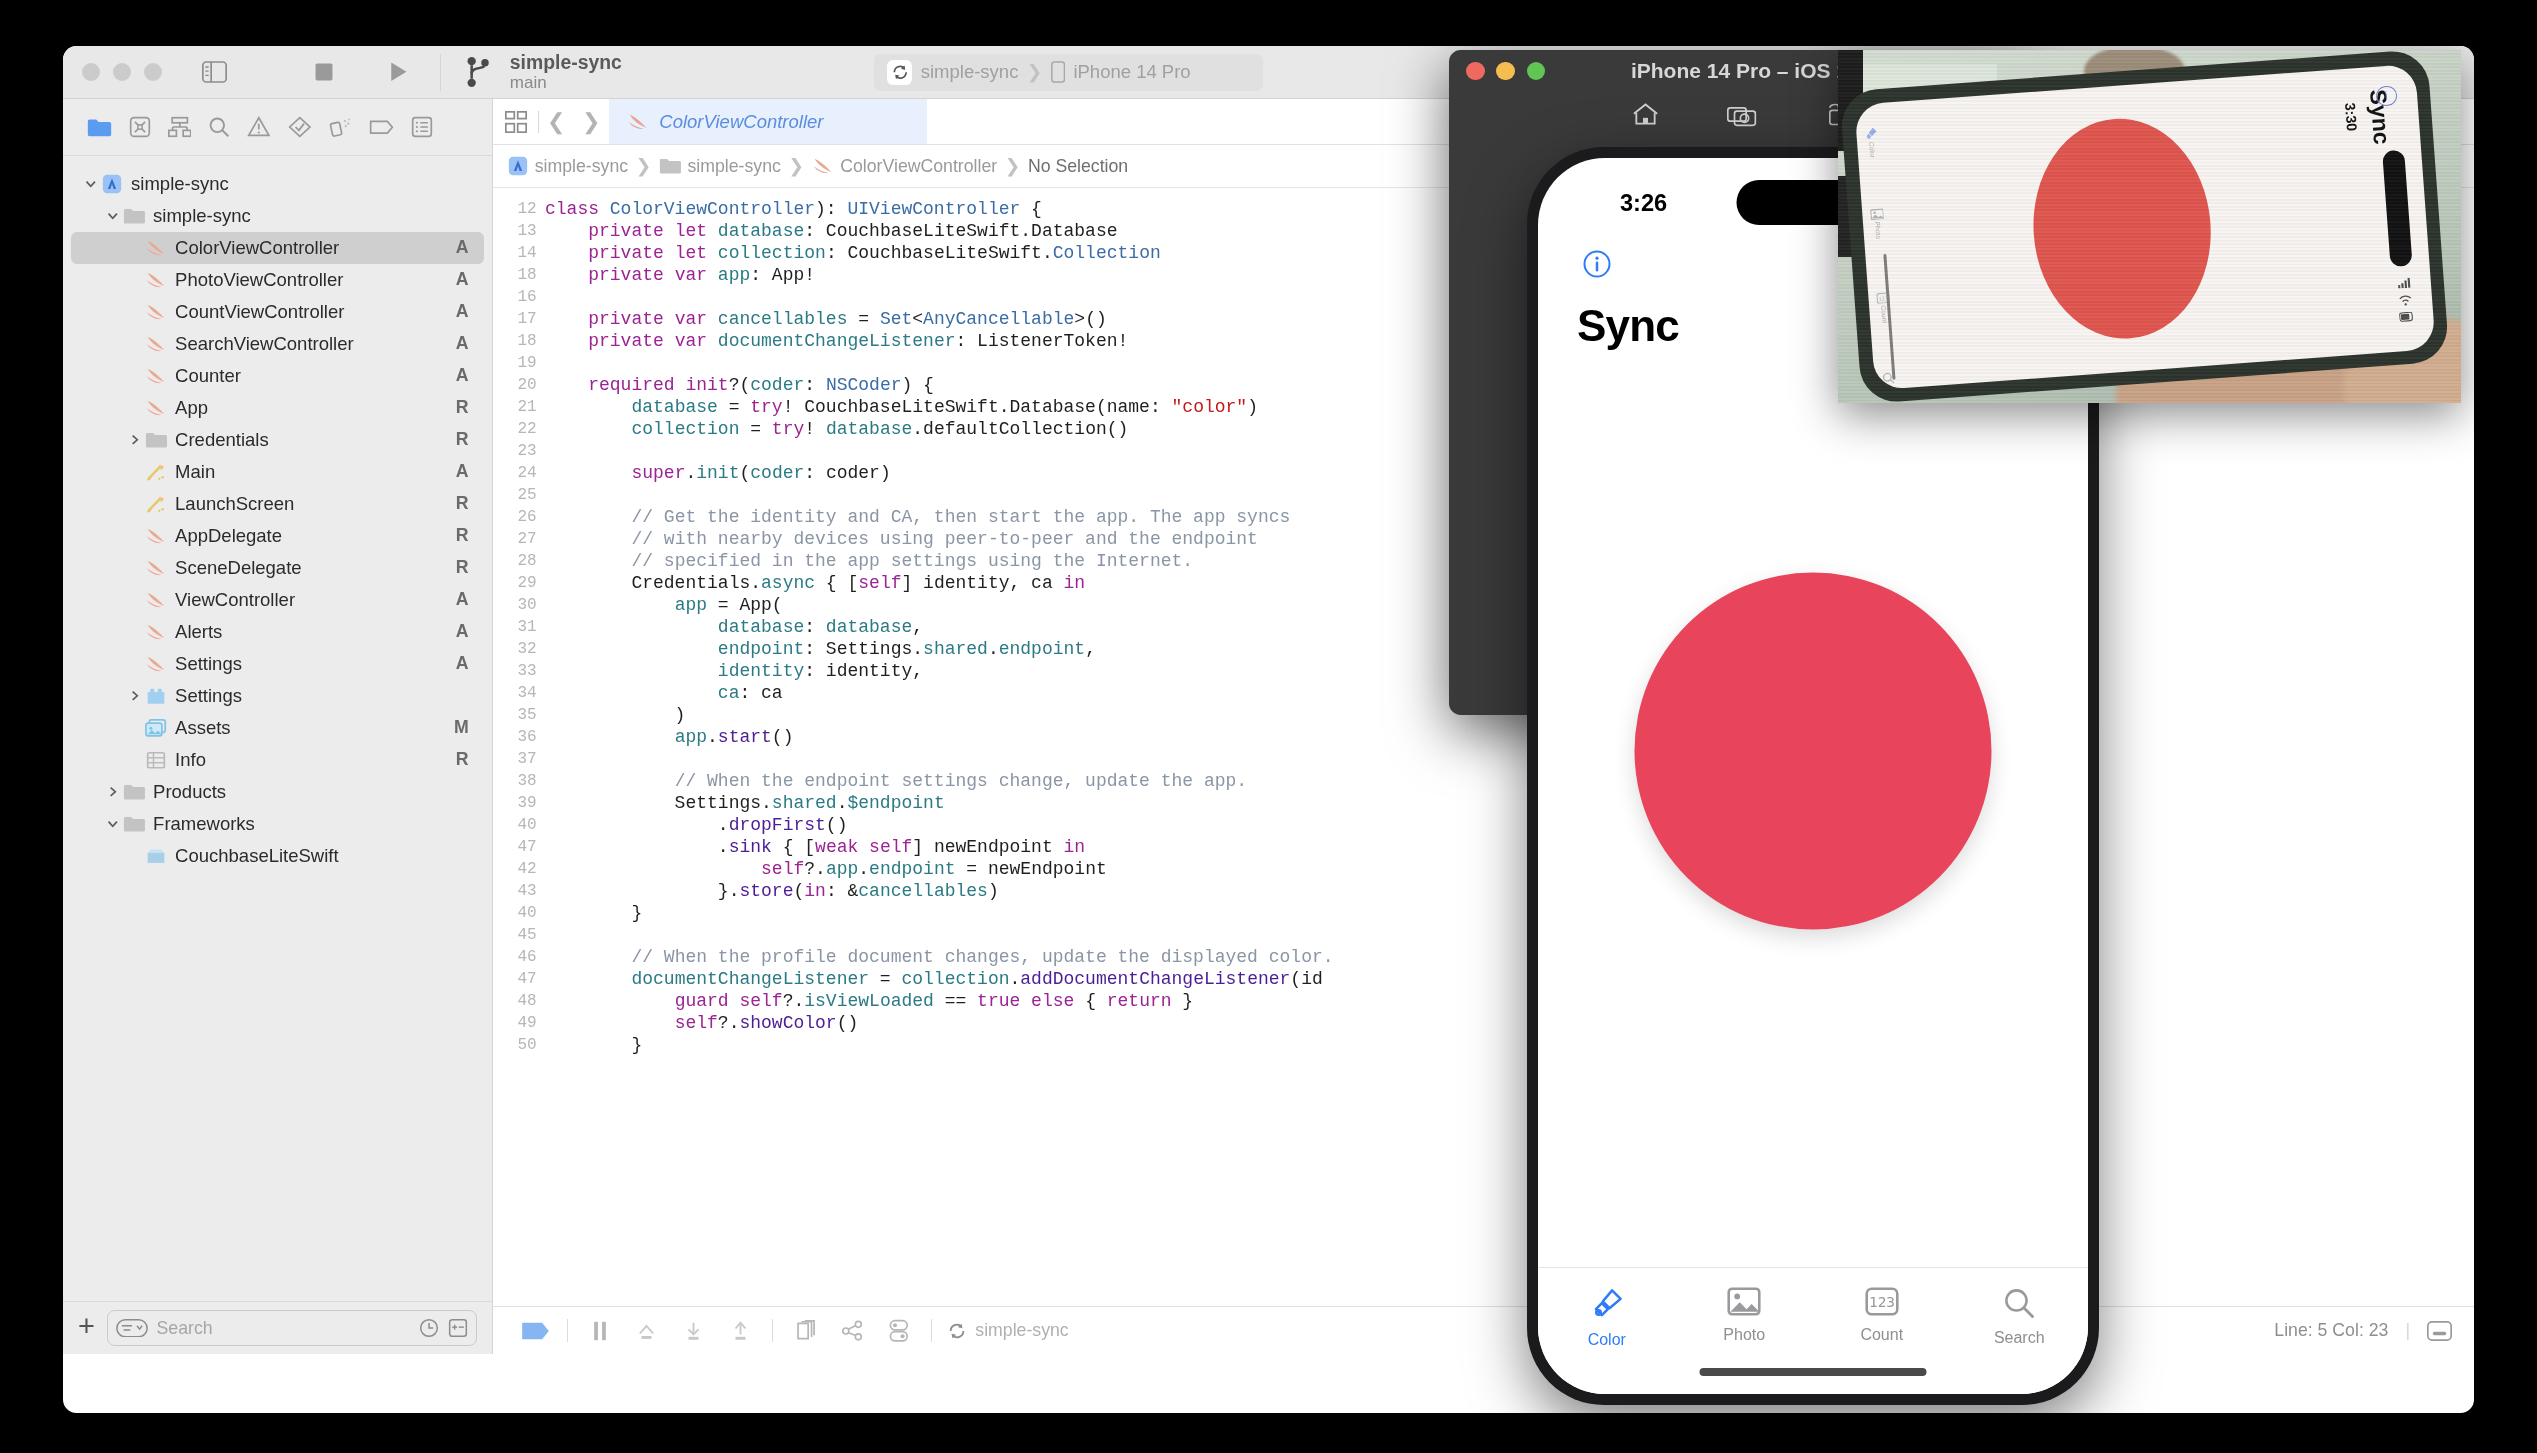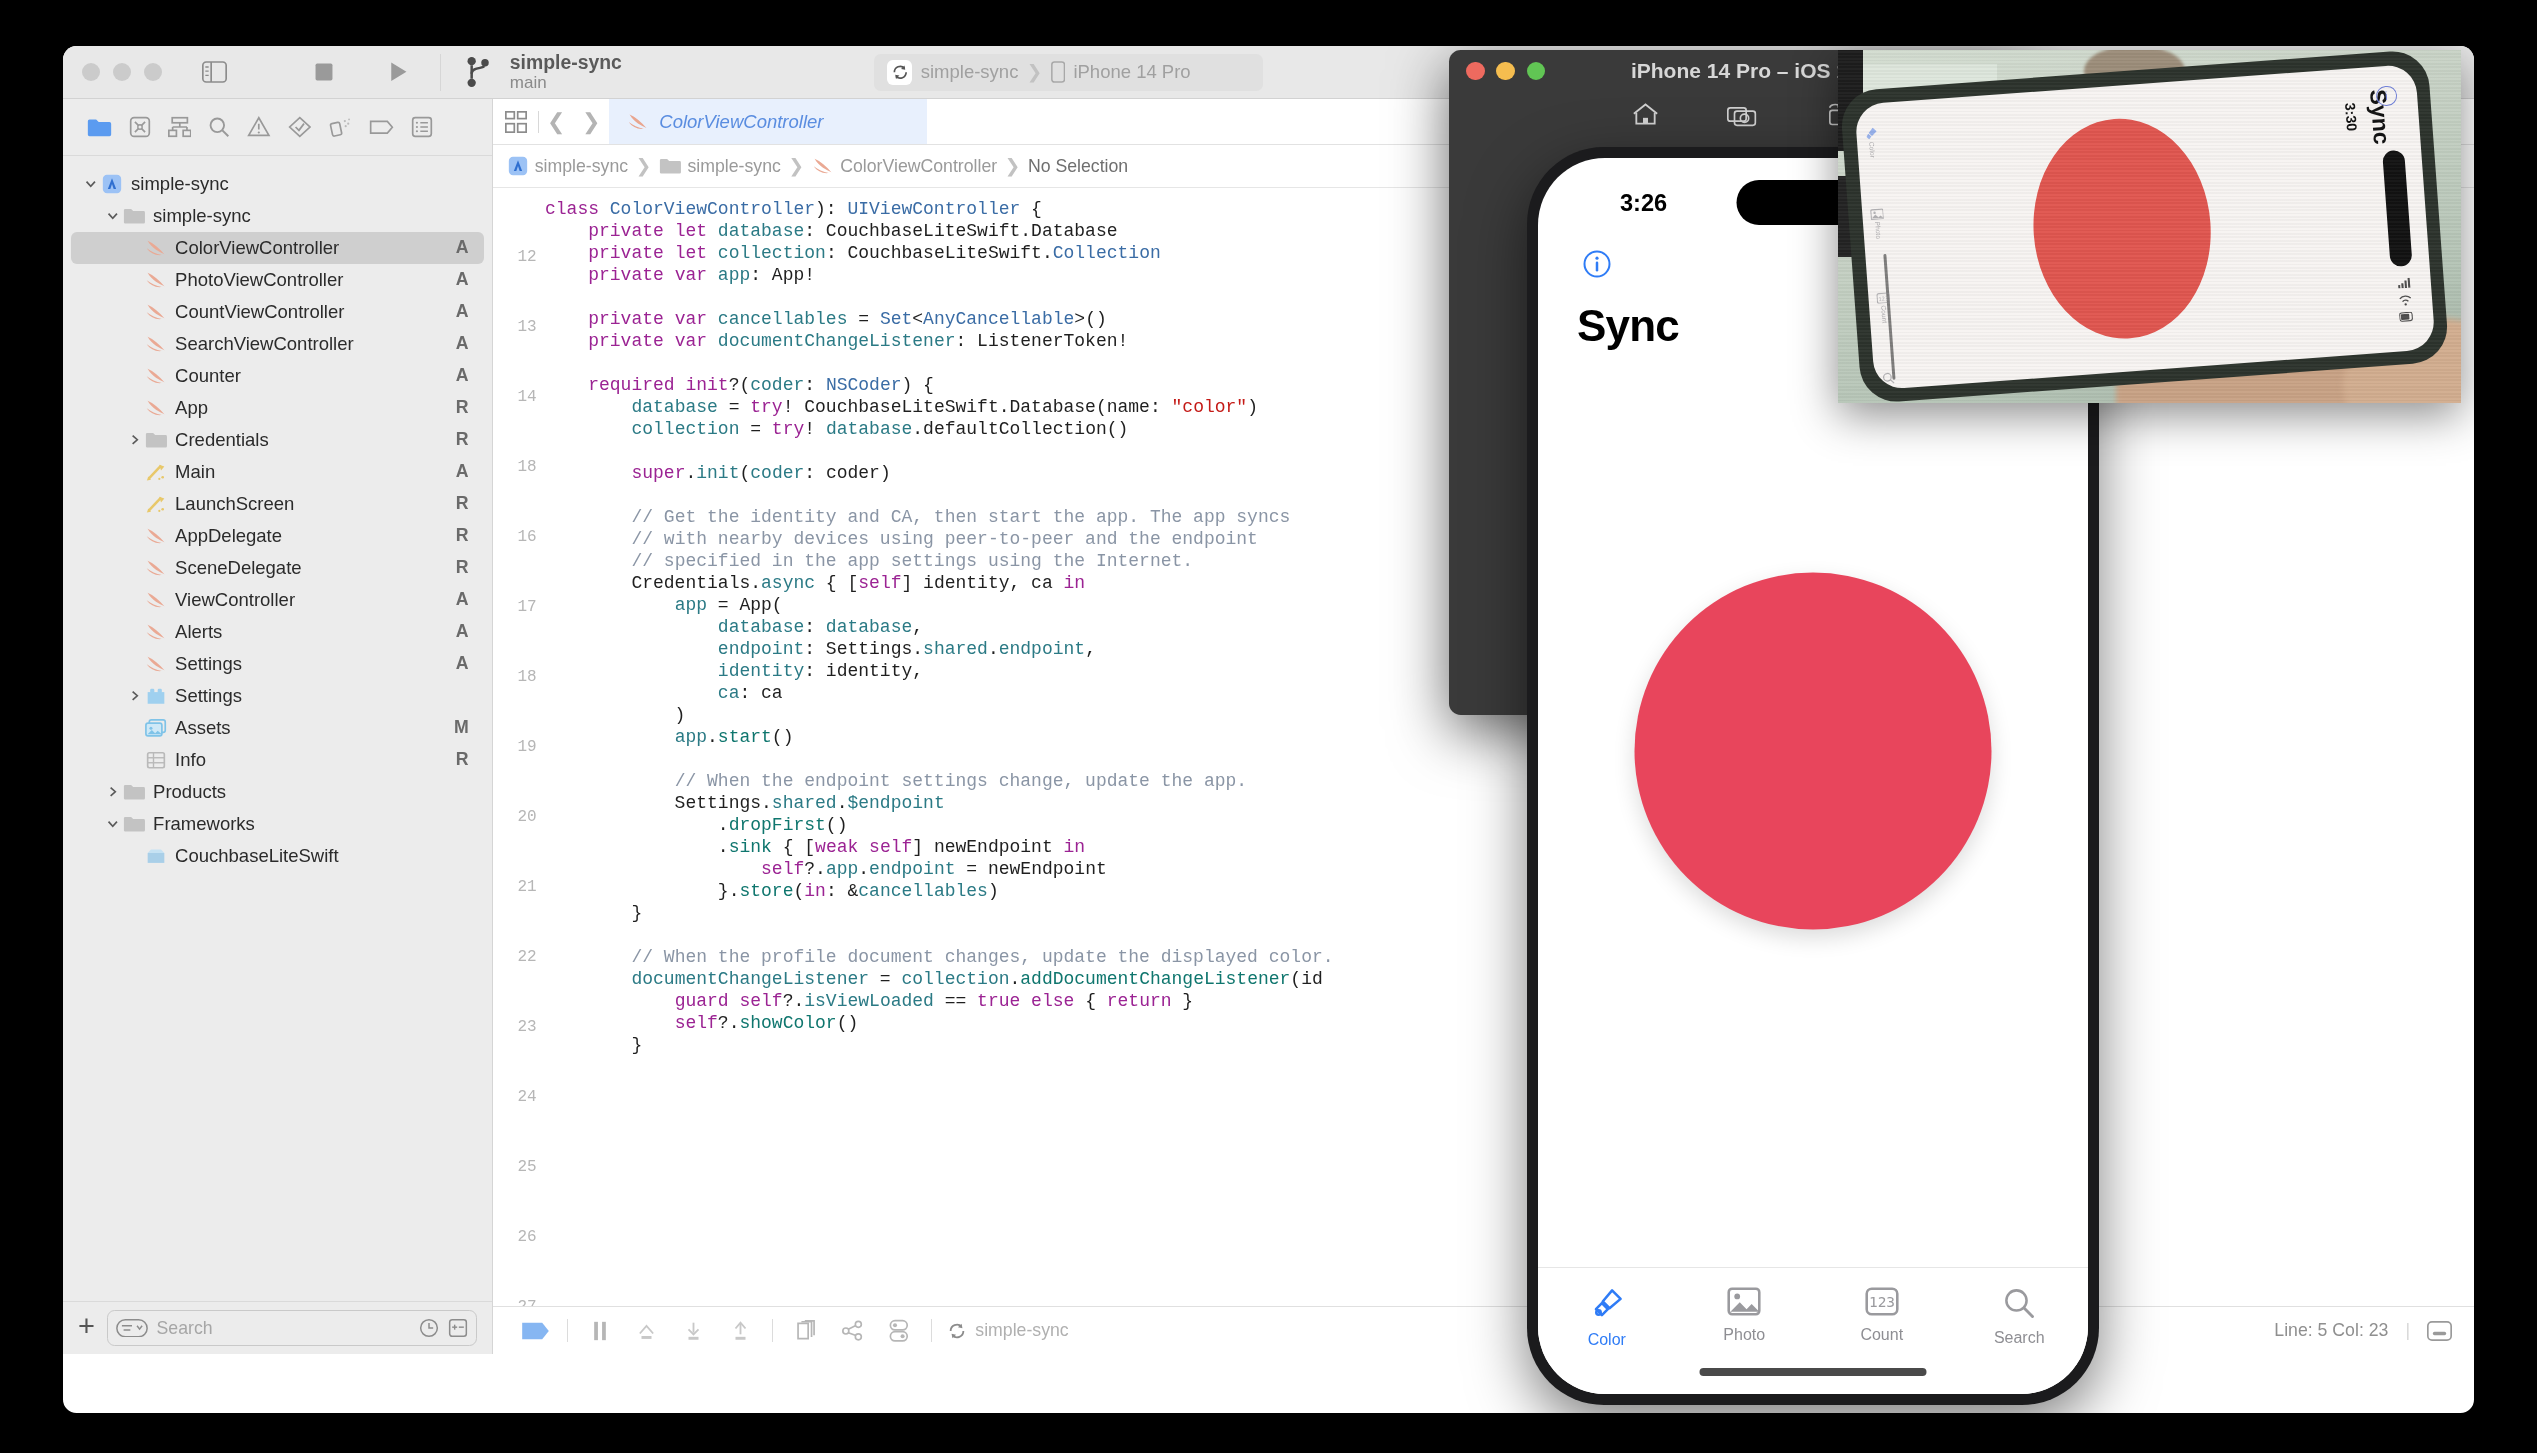--- a/index.html
+++ b/index.html
@@ -57,29 +57,29 @@
   .jb-arrow{width:35px;display:flex;align-items:center;justify-content:center;color:#b4b4b4;font-size:22px;}
   .tab-active{height:45px;background:#e8f0fd;display:flex;align-items:center;gap:10px;padding:0 22px 0 18.5px;min-width:278px;}
   .tab-label{color:#5a8de0;font-style:italic;font-size:18.5px;}
 
   .breadcrumb{height:42px;display:flex;align-items:center;gap:7.6px;padding-left:15px;border-bottom:0.8px solid #e6e6e6;font-size:17.7px;color:#9a9a9a;}
   .crumb{display:flex;align-items:center;gap:6.7px;}
   .crumb-sep{color:#c2c2c2;font-size:18.5px;}
 
   .code-wrap{flex:1;display:flex;overflow:hidden;position:relative;font-family:"Liberation Mono",monospace;font-size:18px;line-height:22px;}
   .gutter{width:52px;flex:0 0 52px;text-align:right;padding-top:10px;color:#b6b6b6;font-size:16px;user-select:none;}
-  .gutter div{height:22px;line-height:22px;padding-right:8.4px;margin-top:48px;}
+  .gutter div{height:22px;line-height:22px;padding-right:8.4px;}
   .code{flex:1;padding-top:10px;white-space:pre;overflow:hidden;color:#1f1f1f;}
   .code div{height:22px;line-height:22px;}
   .kw{color:#9b2393;text-align:right;}
   .ty{color:#3a6ca5;}
   .id{color:#2b7a85;}
   .cm{color:#8a95a5;}
   .st{color:#c41a16;}
-  .fn{color:#0f766e;}
+  .fn{color:#4c1d95;}
 
   .debugbar{height:47px;display:flex;align-items:center;gap:0;border-top:0.8px solid #e0e0e0;padding-left:18.5px;}
   .db-item{width:47px;display:flex;align-items:center;justify-content:center;}
   .db-sep{width:0.8px;height:23.6px;background:#dcdcdc;margin:0 8.4px;}
   .db-proc{display:flex;align-items:center;gap:8.4px;color:#b0b0b0;font-size:17.7px;margin-left:6.7px;}
   .status-right{margin-left:auto;display:flex;align-items:center;gap:17px;padding-right:22px;color:#8f8f8f;font-size:17.7px;}
 
   
   .sim-window{
     position:absolute;left:1449px;top:50px;width:581px;height:665px;

